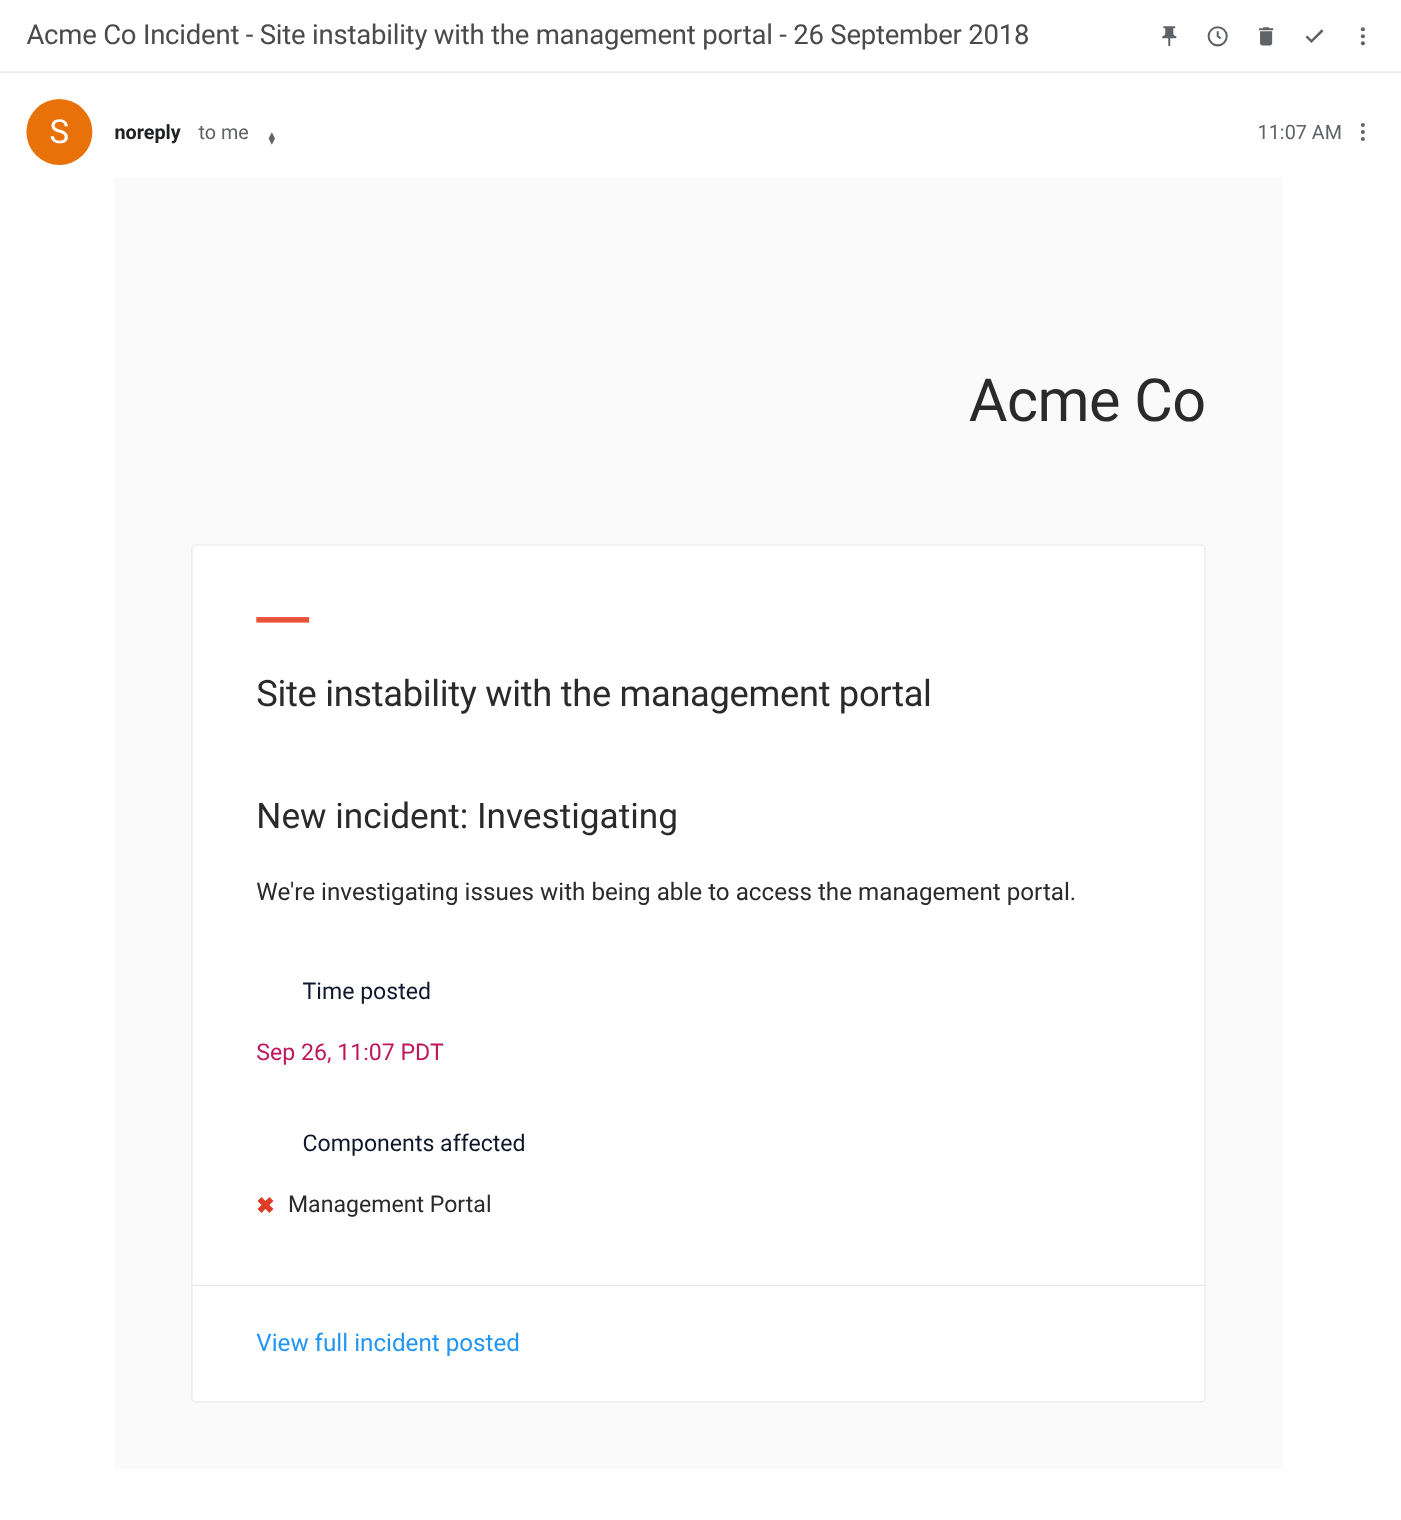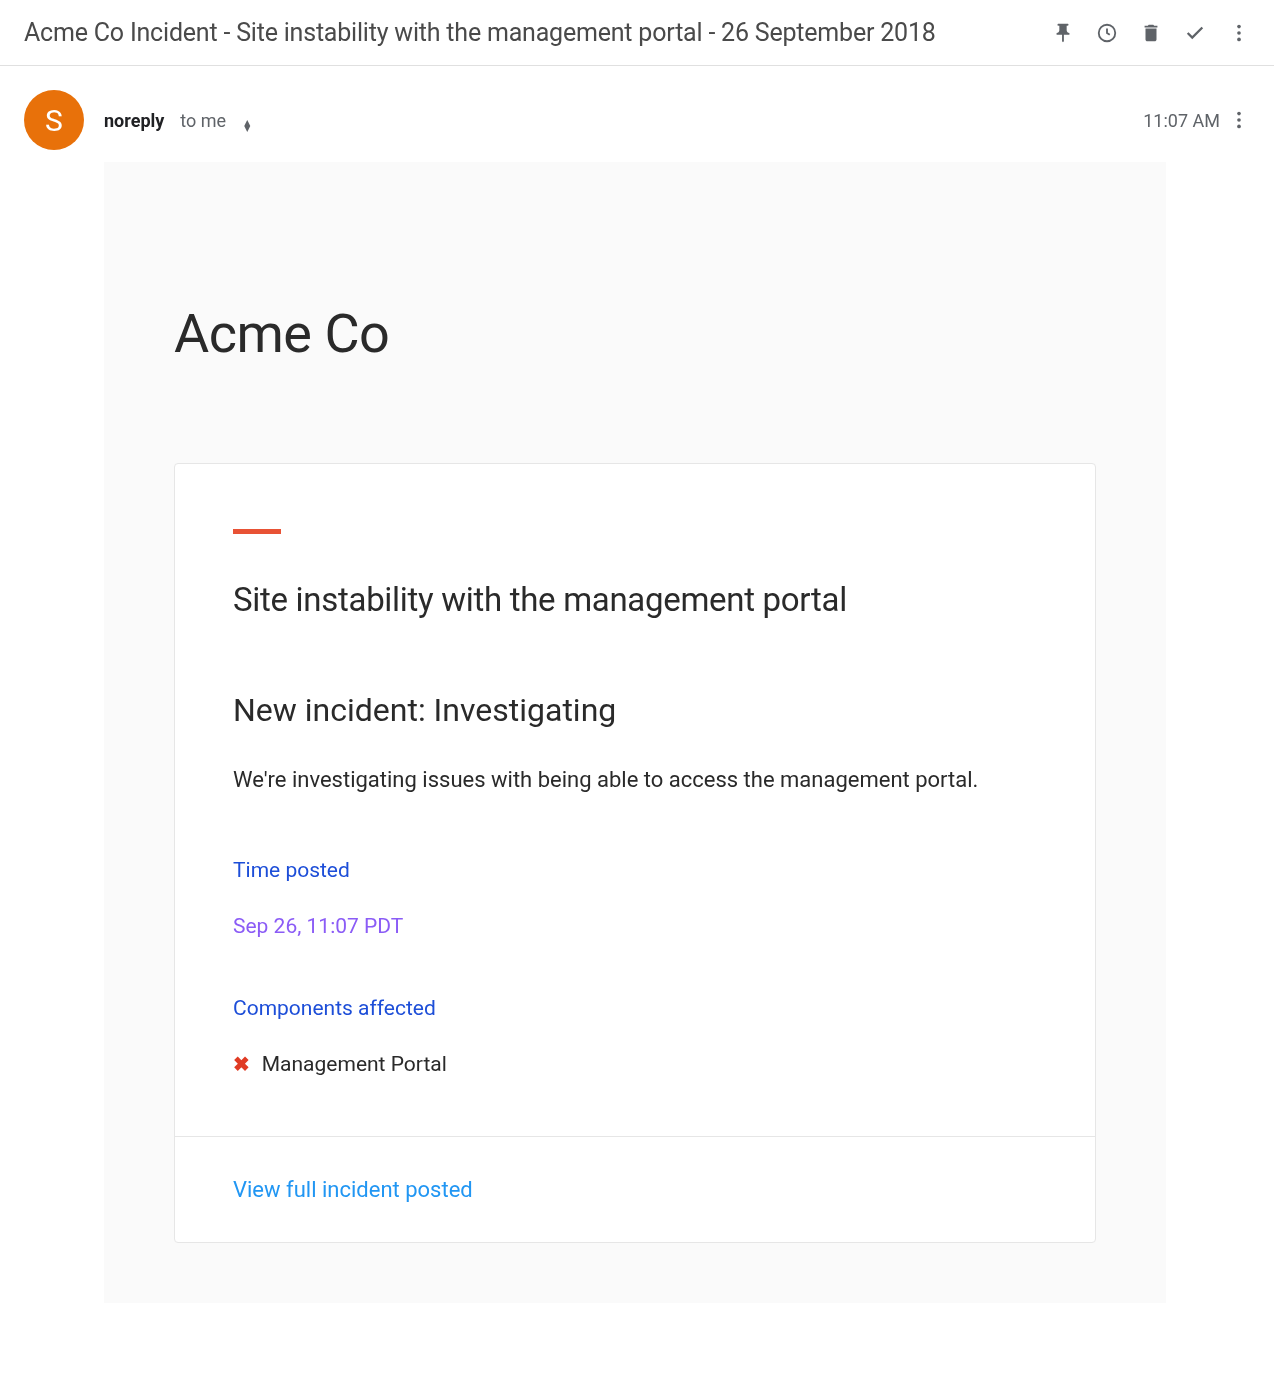--- a/index.html
+++ b/index.html
@@ -98,26 +98,27 @@
     }
     .email-body-wrapper {
       padding: 0 24px 0 104px;
     }
     .email-body {
       background: #fafafa;
       padding: 140px 70px 60px 70px;
       width: 1062px;
     }
     .company-title {
-      text-align: left;
+      text-align: right;
       font-size: 54px;
       font-weight: 400;
       color: #2a2a2a;
       margin-bottom: 98px;
       letter-spacing: -0.5px;
+      margin-top: 32px;
     }
     .incident-card {
       background: #fff;
       border: 1px solid #e6e6e6;
       border-radius: 4px;
     }
     .card-body {
       padding: 65px 58px 60px 58px;
     }
     .accent-bar {
@@ -141,26 +142,27 @@
     }
     .status-description {
       font-size: 22px;
       color: #2a2a2a;
       font-weight: 400;
       margin-bottom: 62px;
       line-height: 1.4;
     }
     .meta-label {
       font-size: 21px;
-      color: #1d4ed8;
+      color: #0f172a;
       margin-bottom: 32px;
+      margin-left: 42px;
     }
     .meta-value {
       font-size: 21px;
-      color: #8b5cf6;
+      color: #be185d;
       margin-bottom: 58px;
     }
     .component-row {
       display: flex;
       align-items: center;
       gap: 12px;
       font-size: 21px;
       color: #2a2a2a;
     }
     .x-icon {

